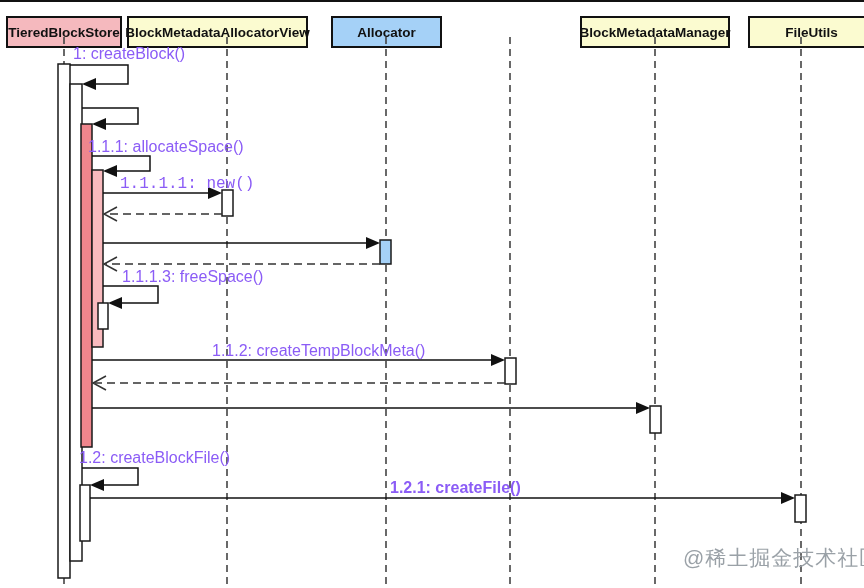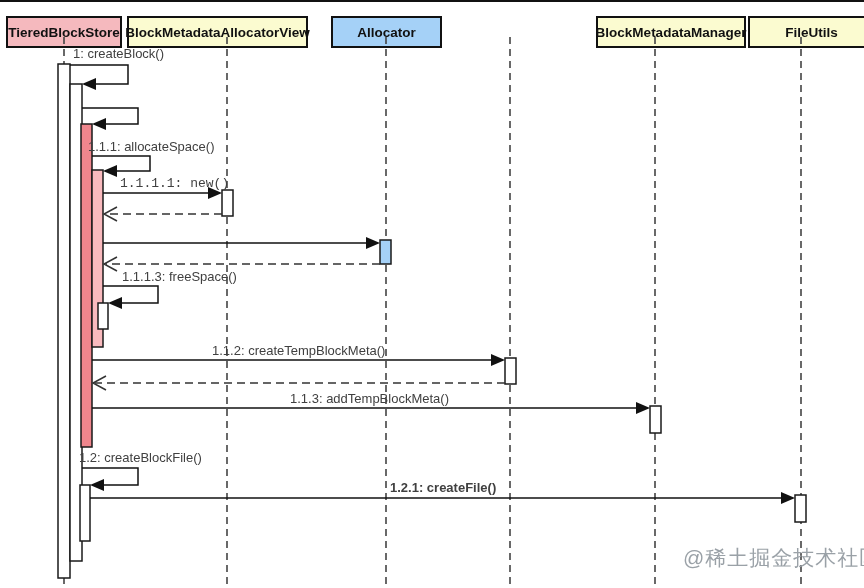--- a/index.html
+++ b/index.html
@@ -14,24 +14,24 @@
     border:2px solid #111;display:flex;align-items:center;justify-content:center;
     font-size:13.5px;font-weight:bold;color:#111;white-space:nowrap;margin-top:11px;
   }
   .hdr-pink{background:#f5b9be;}
   .hdr-yellow{background:#fbfbd0;}
   .hdr-blue{background:#a5d1f7;}
   .p0{left:6px;width:116px;}
   .p1{left:127px;width:181px;}
   .p2{left:331px;width:111px;}
   .p3{left:455px;width:110px;}
-  .p4{left:596px;width:150px;}
+  .p4{left:580px;width:150px;}
   .p5{left:748px;width:127px;}
   .msg{
-    position:absolute;font-size:13px;color:#404040;white-space:nowrap;line-height:14px;
+    position:absolute;font-size:16px;color:#8b5cf6;white-space:nowrap;line-height:14px;
   }
   .m1{left:73px;top:47px;}
   .m2{left:43px;top:92px;}
   .m3{left:88px;top:140px;}
   .m4{left:120px;top:177px;font-family:Liberation Mono, monospace;}
   .m5{left:150px;top:226px;}
   .m6{left:122px;top:270px;}
   .m7{left:212px;top:344px;}
   .m8{left:290px;top:392px;}
   .m9{left:79px;top:451px;}
@@ -128,19 +128,18 @@
       <line stroke-dasharray="8 5" x1="505" y1="383" x2="95" y2="383"></line>
       <polyline points="106,376 93,383 106,390"></polyline>
     </g>
   </svg>
 
   <div class="msg m1">1: createBlock()</div>
   <div class="msg m3">1.1.1: allocateSpace()</div>
   <div class="msg m4">1.1.1.1: new()</div>
   <div class="msg m6">1.1.1.3: freeSpace()</div>
   <div class="msg m7">1.1.2: createTempBlockMeta()</div>
-  <div class="msg m8">1.1.3: addTempBlockMeta()</div>
   <div class="msg m9">1.2: createBlockFile()</div>
   <div class="msg m10">1.2.1: createFile()</div>
 
   <div class="watermark">@稀土掘金技术社区</div>
 
 </div>
 
 </body></html>

